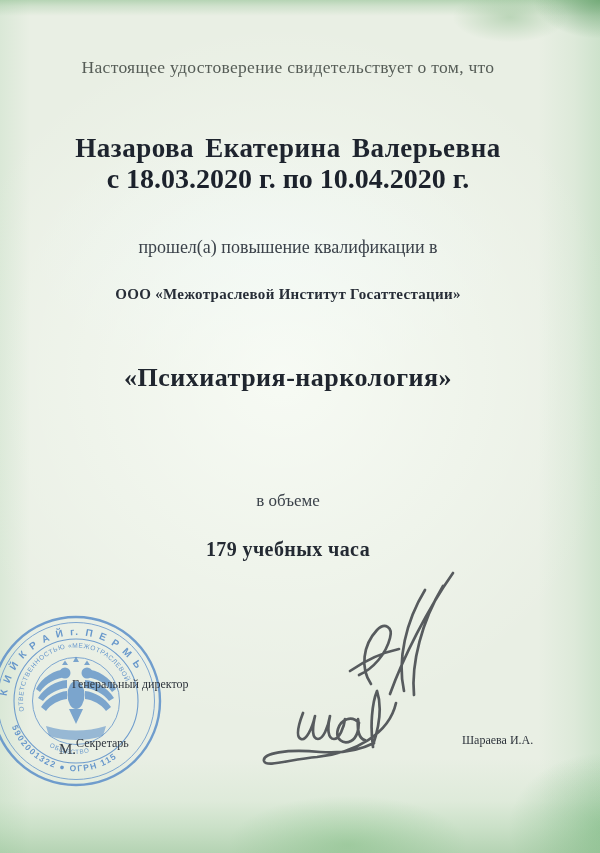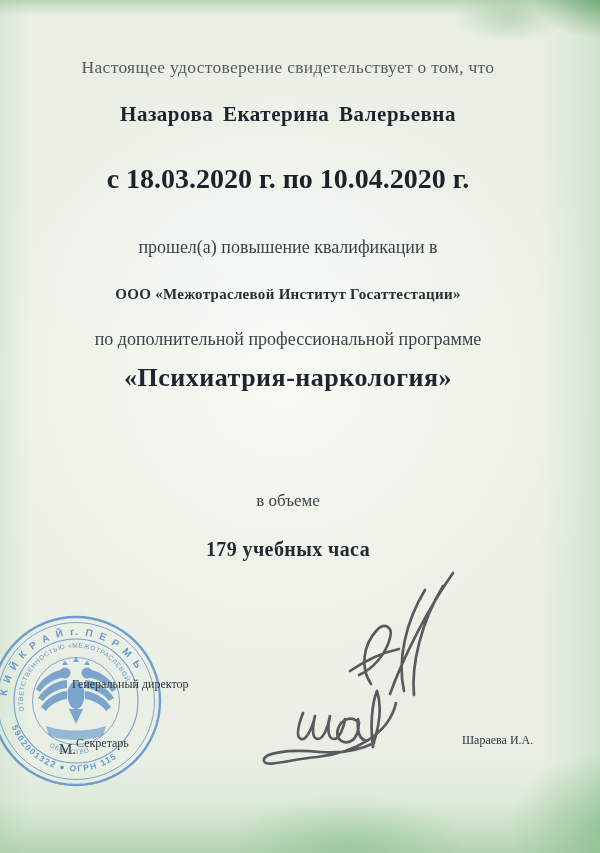--- a/index.html
+++ b/index.html
@@ -14,21 +14,21 @@
       radial-gradient(170px 70px at 58% 99%, rgba(128,190,130,0.5), rgba(128,190,130,0) 70%),
       radial-gradient(130px 100px at 101% 97%, rgba(110,176,118,0.55), rgba(110,176,118,0) 75%),
       linear-gradient(270deg, rgba(150,200,155,0.33) 0px, rgba(150,200,155,0.14) 26px, rgba(150,200,155,0) 62px),
       linear-gradient(90deg, rgba(150,200,155,0.18) 0px, rgba(150,200,155,0) 30px),
       radial-gradient(430px 430px at 47% 44%, rgba(252,255,250,0.72), rgba(252,255,250,0) 82%),
       radial-gradient(300px 160px at 45% 30%, rgba(236,246,247,0.55), rgba(236,246,247,0) 80%),
       #e9efe4;
   }
   .line{position:absolute;left:13px;width:550px;text-align:center;white-space:nowrap;}
   .l-intro{top:57px;font-size:17.5px;color:#565d57;letter-spacing:0.3px;}
-  .l-name{top:102px;font-size:21px;font-weight:bold;color:#1e242e;letter-spacing:0.5px;word-spacing:4px;}
+  .l-name{top:133px;font-size:27px;font-weight:bold;color:#1e242e;letter-spacing:0.5px;word-spacing:4px;}
   .l-period{top:163px;font-size:28px;font-weight:bold;color:#1c222c;}
   .l-statement{top:237px;font-size:18px;color:#3b424a;}
   .l-org{top:286px;font-size:15px;font-weight:bold;color:#272d37;letter-spacing:0.3px;}
   .l-program-label{top:329px;font-size:18px;color:#3b424a;}
   .l-program{top:363px;font-size:26px;font-weight:bold;color:#20262f;letter-spacing:0.5px;}
   .l-volume-label{top:491px;font-size:17px;color:#3b424a;}
   .l-volume{top:538px;font-size:20px;font-weight:bold;color:#242a33;letter-spacing:0.4px;}
   .sig-text{position:absolute;font-size:12px;color:#2e343c;white-space:nowrap;}
   .t-director{left:72px;top:677px;}
   .n-director{left:448px;top:680px;}
@@ -89,21 +89,20 @@
       <path d="M-7,8 L0,23 L7,8 Z"></path>
       <path d="M-30,25 Q0,34 30,25 L27,35 Q0,43 -27,35 Z" fill-opacity="0.75"></path>
     </g>
   </svg>
 
   <div class="line l-intro">Настоящее удостоверение свидетельствует о том,  что</div>
   <div class="line l-name">Назарова Екатерина Валерьевна</div>
   <div class="line l-period">с 18.03.2020 г. по 10.04.2020 г.</div>
   <div class="line l-statement">прошел(а) повышение квалификации в</div>
   <div class="line l-org">ООО «Межотраслевой Институт Госаттестации»</div>
-  <div class="line l-program-label">по дополнительной профессиональной программе</div>
   <div class="line l-program">«Психиатрия-наркология»</div>
   <div class="line l-volume-label">в объеме</div>
   <div class="line l-volume">179 учебных часа</div>
 
   <div class="sig-text t-director">Генеральный директор</div>
   <div class="seal-mark">М.</div>
   <div class="sig-text t-secretary">Секретарь</div>
   <div class="sig-text n-secretary">Шараева И.А.</div>
 
   <svg class="signatures" width="600" height="853" viewBox="0 0 600 853">

